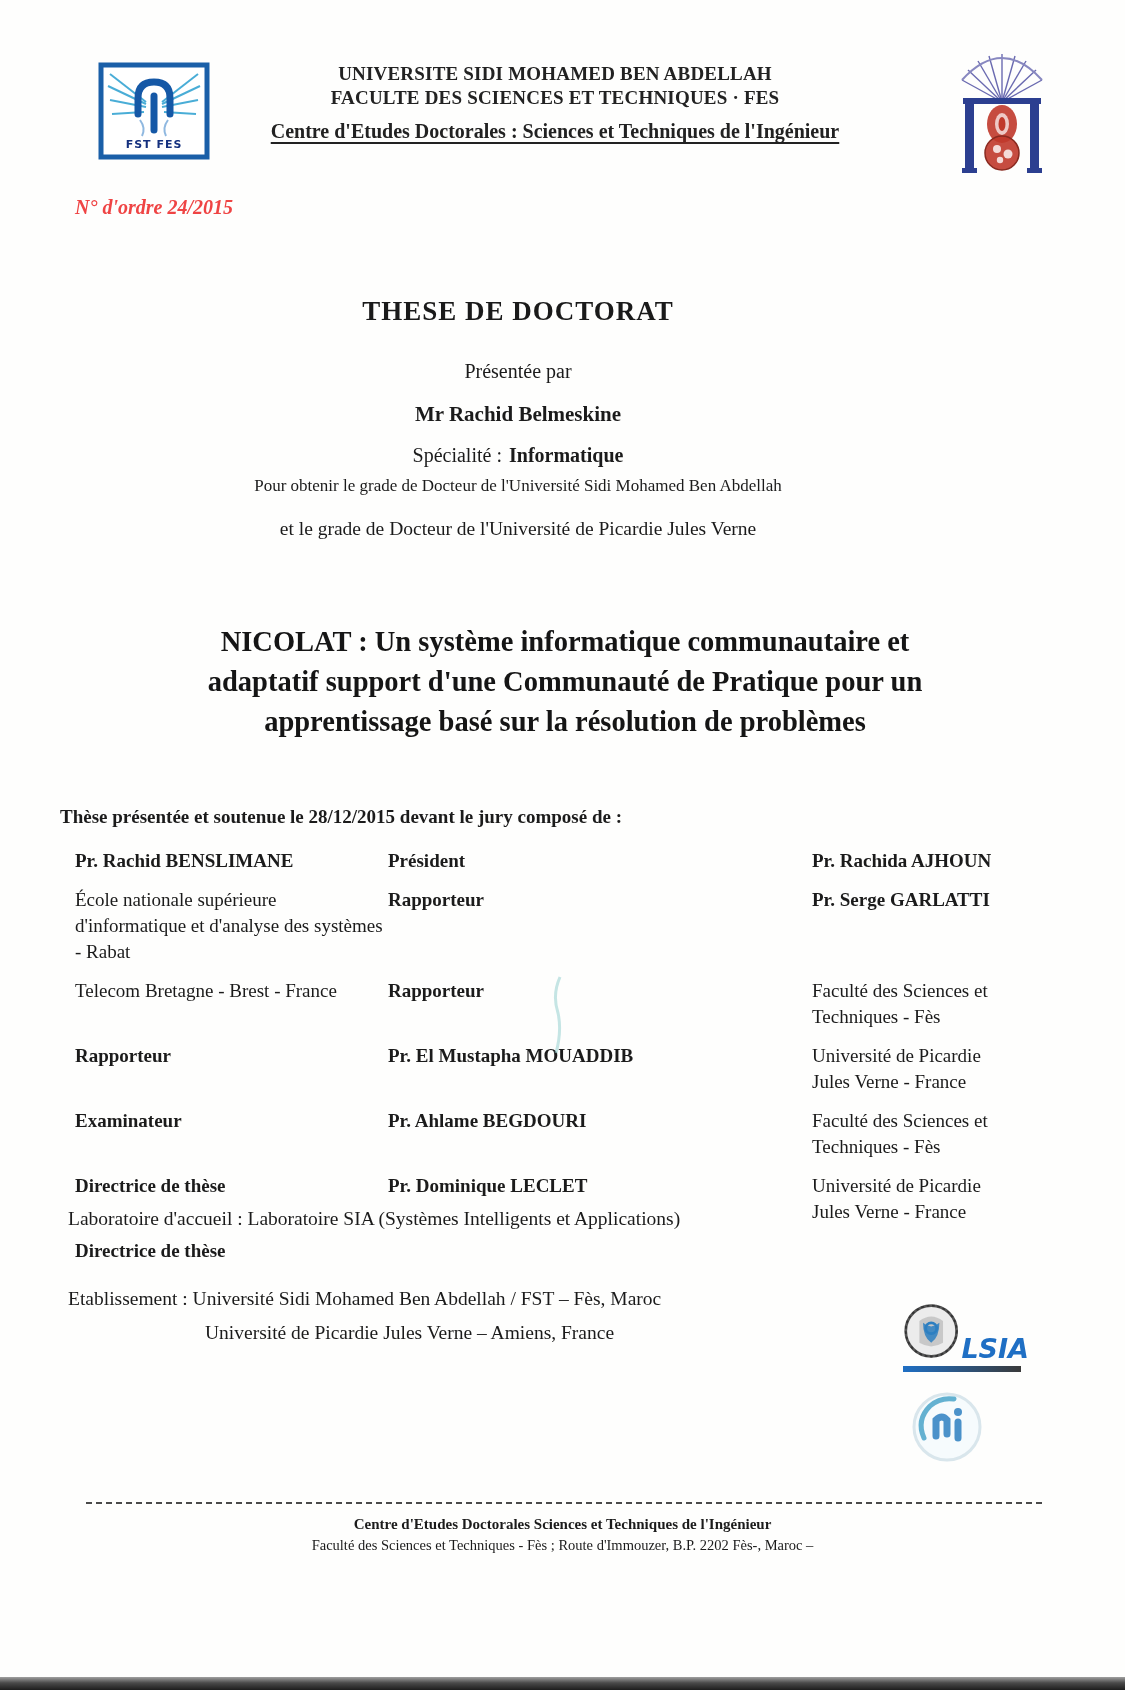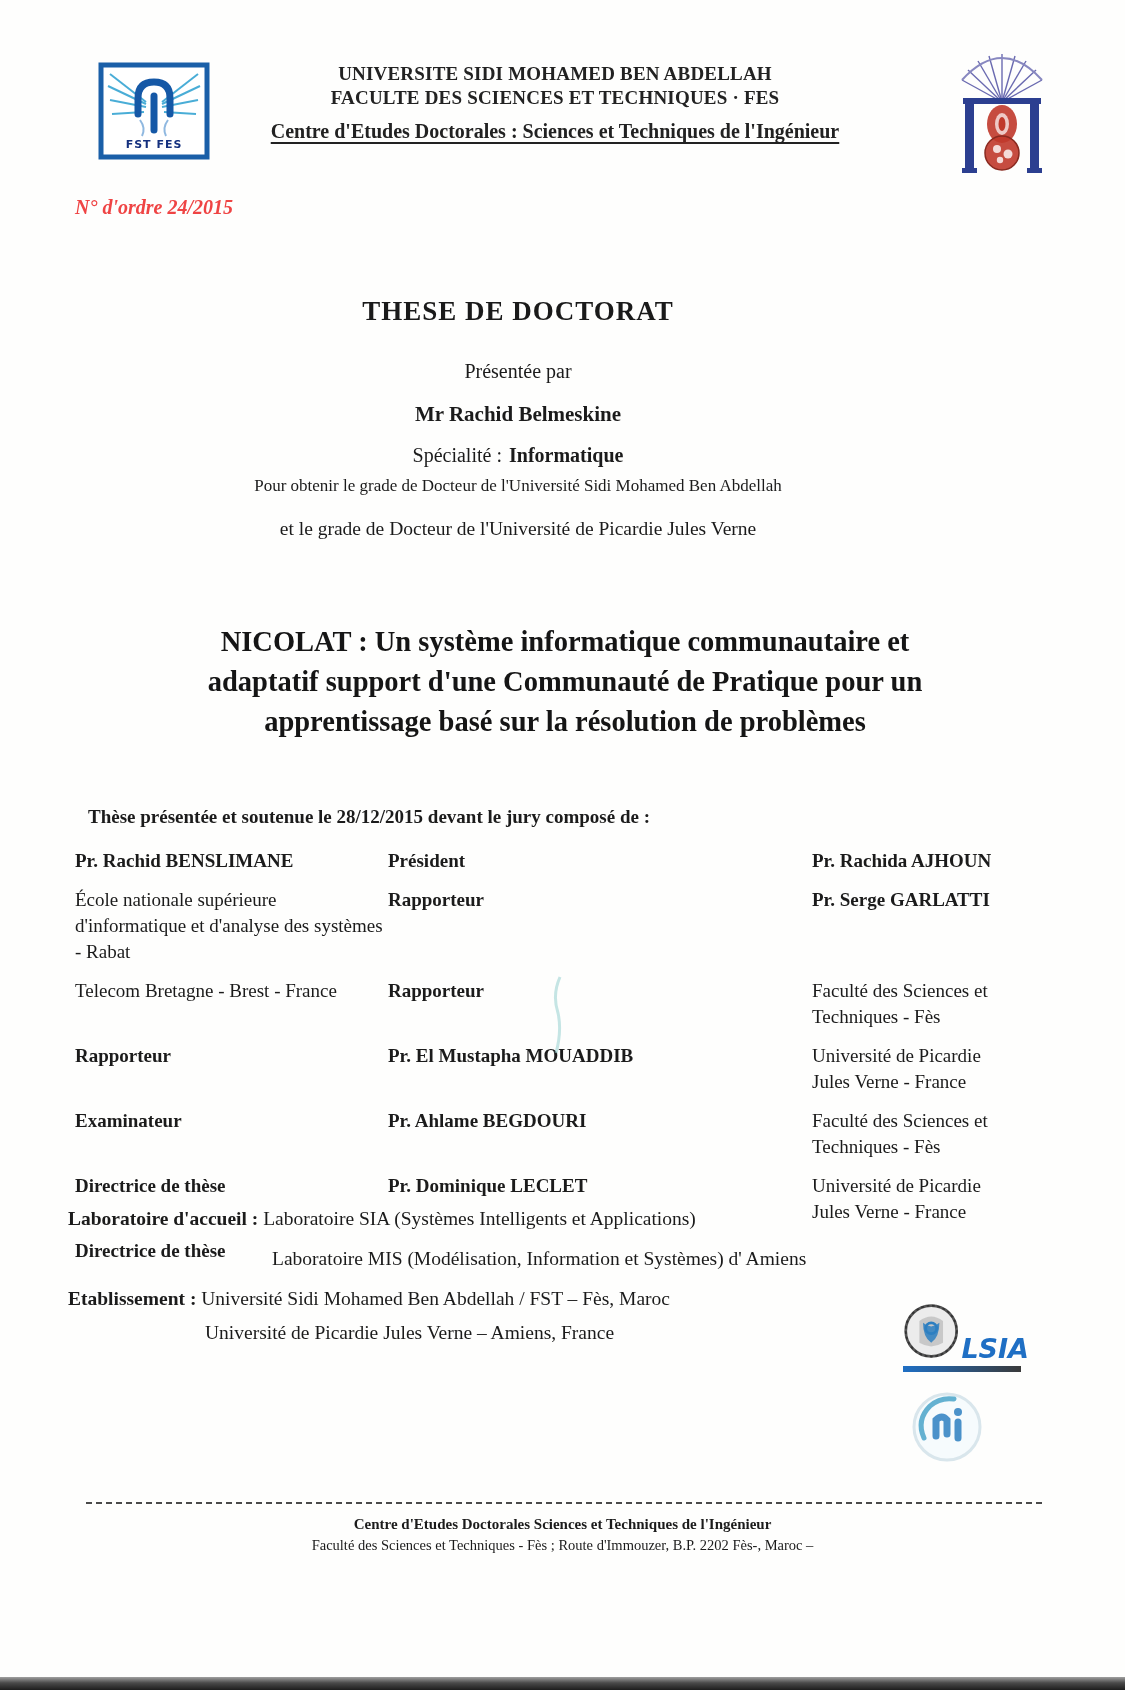--- a/index.html
+++ b/index.html
@@ -29,33 +29,33 @@
   .author{top:402px;font-size:21px;font-weight:bold;}
   .specialty{top:444px;font-size:20px;}
   .sp-value{font-weight:bold;margin-left:7px;}
   .grade1{top:476px;font-size:17px;}
   .grade2{top:518px;font-size:19.5px;}
   .big1{top:626px;}
   .big2{top:666px;}
   .big3{top:706px;}
   .bigline{font-size:28.5px;font-weight:bold;color:#151515;padding-left:47px;}
   
-  .jury-intro{position:absolute;left:88px;top:806px;font-size:19px;font-weight:bold;}
+  .jury-intro{position:absolute;left:60px;top:806px;font-size:19px;font-weight:bold;}
   .jury-table{position:absolute;left:75px;top:848px;width:922px;
     display:grid;grid-template-columns:313px 424px 185px;row-gap:13px;}
   .jury-name{font-weight:bold;font-size:19px;line-height:26px;}
   .jury-aff{font-size:19px;line-height:26px;}
   .jury-role{font-weight:bold;font-size:19px;line-height:26px;}
   
   .lab-line{position:absolute;font-size:19.5px;line-height:26px;}
   .lab1{left:68px;top:1206px;}
   .lab2{left:272px;top:1246px;}
   .lab3{left:68px;top:1286px;}
   .lab4{left:205px;top:1320px;}
-  .lab-label{font-weight:bold;}
+  .lab-label{font-weight:normal;}
   
   .lsia-logo{position:absolute;left:903px;top:1300px;width:126px;}
   .lsia-row{display:flex;align-items:flex-end;}
   .lsia-text{font-family:"DejaVu Sans",sans-serif;font-style:italic;font-weight:bold;
     font-size:27px;color:var(--lsia_blue,#1f6fc4);margin-left:2px;line-height:1;}
   .lsia-bar{margin-top:4px;height:6px;width:118px;
     background:linear-gradient(to right, var(--lsia_blue,#1f6fc4), #3a3a3a);}
   .mis-logo{position:absolute;left:910px;top:1390px;width:74px;height:74px;}
   
   .footer-rule{position:absolute;left:86px;top:1502px;width:956px;border-top:2px dashed #4a4a4a;}
@@ -184,21 +184,20 @@
   <div class="artifact">
     <svg width="18" height="80" viewBox="0 0 18 80">
       <path d="M12 2 Q4 20 10 38 Q14 56 8 78" fill="none" stroke="#9fd4d4" stroke-width="3" opacity="0.6"></path>
     </svg>
   </div>
 
   <div class="lab-line lab1">
     <span class="lab-label">Laboratoire d'accueil :</span>
     <span>Laboratoire SIA (Systèmes Intelligents et Applications)</span>
   </div>
-  <div class="lab-line lab2">Laboratoire MIS (Modélisation, Information et Systèmes) d' Amiens</div>
   <div class="lab-line lab3">
     <span class="lab-label">Etablissement :</span>
     <span>Université Sidi Mohamed Ben Abdellah / FST – Fès, Maroc</span>
   </div>
   <div class="lab-line lab4">Université de Picardie Jules Verne – Amiens, France</div>
 
   <div class="lsia-logo">
     <div class="lsia-row">
       <svg width="62" height="62" viewBox="0 0 62 62">
         <circle cx="31" cy="31" r="28" fill="#ececec" stroke="#555555" stroke-width="3"></circle>

